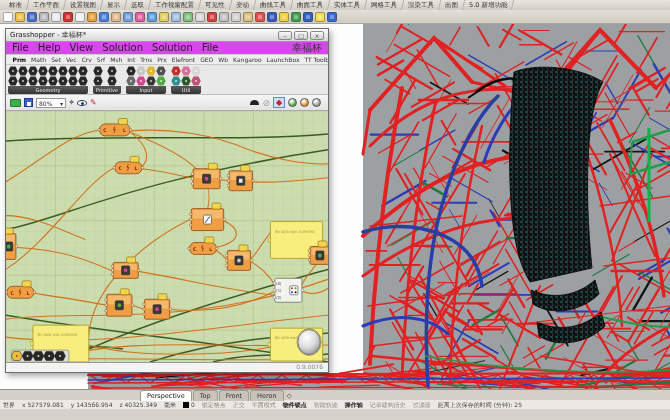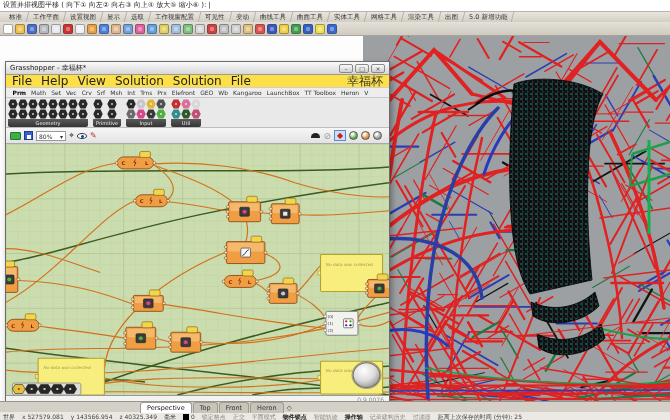--- a/index.html
+++ b/index.html
@@ -17,28 +17,28 @@
   .tabstrip span i{display:inline-block;font-style:normal;transform:skewX(14deg);}
   .iconbar{height:14px;background:linear-gradient(#e3e0d8,#cfcbc1);border-bottom:1px solid #a8a49a;
     padding:1px 2px;white-space:nowrap;overflow:hidden;}
   .mini{display:inline-block;width:10px;height:10px;margin:1px 1px;border-radius:2px;
     border:1px solid rgba(60,60,60,.45);vertical-align:top;position:relative;}
   .mini::after{content:"";position:absolute;left:2px;top:2px;right:2px;bottom:2px;
     background:rgba(255,255,255,.35);border-radius:1px;}
   .workspace{position:relative;height:365px;background:#fdfdfd;overflow:hidden;}
   #vp{position:absolute;left:0;top:0;}
   
-  .gh{position:absolute;left:5px;top:4px;width:385px;height:345px;background:#ececec;
-    border:1px solid #6b6b6b;box-shadow:2px 3px 6px rgba(0,0,0,.35);display:flex;flex-direction:column;margin-top:21px;}
+  .gh{position:absolute;left:5px;top:4px;width:324px;height:345px;background:#ececec;
+    border:1px solid #6b6b6b;box-shadow:2px 3px 6px rgba(0,0,0,.35);display:flex;flex-direction:column;}
   .gh-title{height:13px;background:linear-gradient(#fbfbfb,#d7d7d7);border-bottom:1px solid #9a9a9a;
     font-size:7px;line-height:12px;color:#222;padding:0 4px;display:flex;align-items:center;}
   .gh-title .t{flex:1;white-space:nowrap;overflow:hidden;}
   .winbtn{display:inline-block;width:14px;height:9px;margin-left:2px;border:1px solid #8a8a8a;border-radius:2px;
     background:linear-gradient(#fafafa,#cfcfcf);font-size:6px;line-height:7px;text-align:center;color:#444;}
-  .gh-menu{height:13px;background:#fde047;border-bottom:1px solid #cfcfcf;font-size:12px;line-height:12px;
+  .gh-menu{height:13px;background:#d946ef;border-bottom:1px solid #cfcfcf;font-size:10px;line-height:12px;
     color:#222;padding:0 6px;display:flex;}
   .gh-menu span.m{margin-right:9px;}
   .gh-menu .doc{margin-left:auto;color:#333;}
   .gh-tabs{height:10px;background:#ededed;border-bottom:1px solid #c9c9c9;font-size:6px;line-height:9px;
     color:#333;padding:0 4px;white-space:nowrap;overflow:hidden;}
   .gh-tabs span{padding:0 2.5px;}
   .gh-tabs span.act{font-weight:bold;color:#000;}
   .gh-palette{height:30px;background:#e9e9e9;border-bottom:1px solid #bdbdbd;display:flex;
     padding:1px 2px 0 2px;overflow:hidden;}
   .pgroup{display:flex;flex-direction:column;margin-right:5px;}
@@ -78,23 +78,20 @@
   .statusbar .cell{margin-right:7px;}
   .statusbar .tog{color:#8a887f;}
   .statusbar .tog.on{color:#1a1a1a;font-weight:bold;}
   .chip{display:inline-block;width:6px;height:6px;background:#000;vertical-align:-1px;margin-right:2px;}
 </style>
 </head>
 <body>
 
 <div class="screen">
 
-  <div class="cmdbar">
-    <span>设置并排视图平移 ( 向下①  向左②  向右③  向上④  放大⑤  缩小⑥ ): |</span>
-  </div>
 
   <div class="tabstrip" id="rhTabs"><span><i>标准</i></span><span><i>工作平面</i></span><span><i>设置视图</i></span><span><i>显示</i></span><span><i>选取</i></span><span><i>工作视窗配置</i></span><span><i>可见性</i></span><span><i>变动</i></span><span><i>曲线工具</i></span><span><i>曲面工具</i></span><span><i>实体工具</i></span><span><i>网格工具</i></span><span><i>渲染工具</i></span><span><i>出图</i></span><span><i>5.0 新增功能</i></span></div>
   <div class="iconbar" id="rhIcons"><span class="mini" style="background: rgb(253, 253, 253);"></span><span class="mini" style="background: rgb(240, 194, 74);"></span><span class="mini" style="background: rgb(74, 110, 208);"></span><span class="mini" style="background: rgb(184, 184, 192);"></span><span class="mini" style="background: rgb(232, 232, 240);"></span><span class="mini" style="background: rgb(208, 48, 48);"></span><span class="mini" style="background: rgb(240, 240, 248);"></span><span class="mini" style="background: rgb(232, 160, 64);"></span><span class="mini" style="background: rgb(74, 128, 224);"></span><span class="mini" style="background: rgb(224, 184, 144);"></span><span class="mini" style="background: rgb(112, 160, 224);"></span><span class="mini" style="background: rgb(224, 96, 160);"></span><span class="mini" style="background: rgb(96, 160, 224);"></span><span class="mini" style="background: rgb(224, 208, 96);"></span><span class="mini" style="background: rgb(160, 192, 224);"></span><span class="mini" style="background: rgb(128, 192, 128);"></span><span class="mini" style="background: rgb(216, 216, 216);"></span><span class="mini" style="background: rgb(208, 64, 64);"></span><span class="mini" style="background: rgb(192, 192, 200);"></span><span class="mini" style="background: rgb(208, 208, 208);"></span><span class="mini" style="background: rgb(224, 192, 128);"></span><span class="mini" style="background: rgb(224, 80, 80);"></span><span class="mini" style="background: rgb(56, 88, 192);"></span><span class="mini" style="background: rgb(240, 208, 64);"></span><span class="mini" style="background: rgb(64, 160, 80);"></span><span class="mini" style="background: rgb(48, 96, 192);"></span><span class="mini" style="background: rgb(240, 224, 80);"></span><span class="mini" style="background: rgb(56, 104, 208);"></span></div>
 
   <div class="workspace">
     <svg id="vp" width="670" height="365" viewBox="0 0 670 365">
         <rect x="0" y="0" width="670" height="365" fill="#fdfdfd"></rect>
         <rect x="363" y="0" width="307" height="365" fill="#9da0a3"></rect>
         <rect x="88" y="349" width="582" height="16" fill="#9da0a3"></rect>
         <defs>

